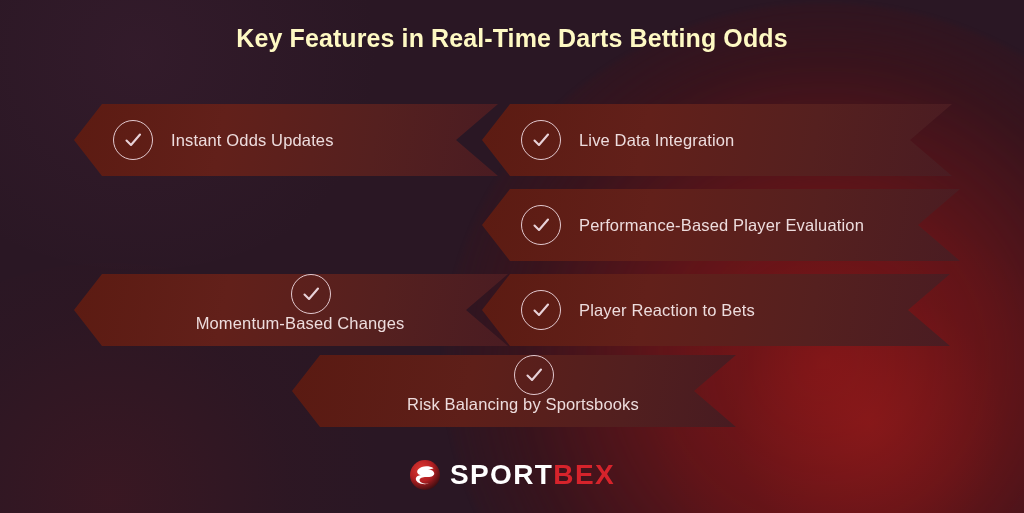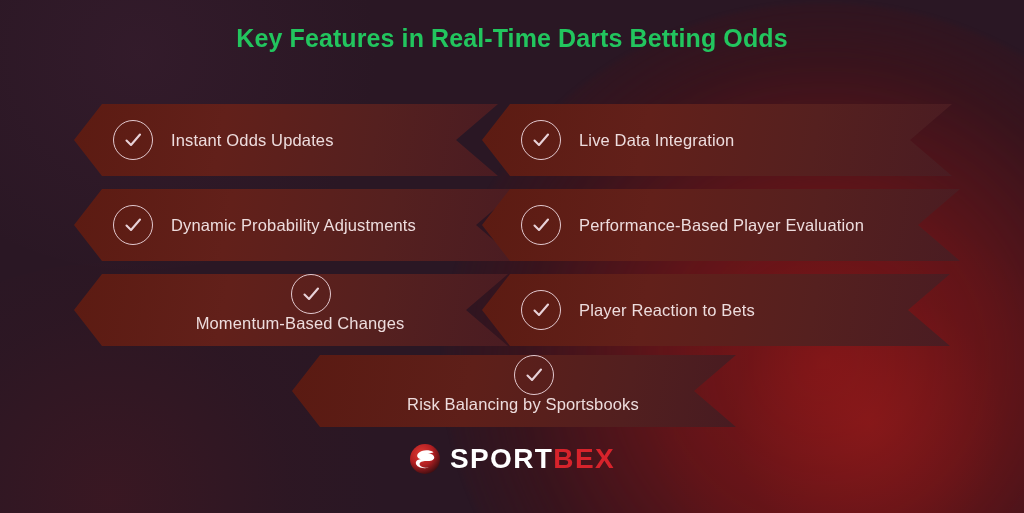--- a/index.html
+++ b/index.html
@@ -71,21 +71,21 @@
                 rgba(42, 23, 36, 0.0) 70%);
   }
 
   
   .title {
     position: absolute;
     top: 24px;
     left: 0;
     width: 1024px;
     text-align: center;
-    color: #22c55e;
+    color: #fef9c3;
     font-size: 25px;
     font-weight: bold;
     letter-spacing: 0.1px;
   }
 
   
   .banner {
     position: absolute;
     display: flex;
     align-items: center;
@@ -134,21 +134,21 @@
   .r2l { left: 74px;  top: 189px; width: 444px; }
   .r2r { left: 482px; top: 189px; width: 478px; align-items: center; }
   .r3l { left: 74px;  top: 274px; width: 434px; flex-direction: column; }
   .r3r { left: 482px; top: 274px; width: 468px; }
   .r4c { left: 292px; top: 355px; width: 444px; }
 
   
   .logo {
     position: absolute;
     left: 0;
-    bottom: 38px;
+    bottom: 22px;
     width: 1024px;
     display: flex;
     align-items: center;
     justify-content: center;
     gap: 9px;
   }
   .logo-mark { display: block; }
   .logo-text {
     font-size: 28px;
     font-weight: bold;
@@ -182,28 +182,20 @@
 
   <div class="banner r1r">
     <span class="check">
       <svg width="22" height="22" viewBox="0 0 22 22" aria-hidden="true">
         <polyline points="4.5,11.5 9,16 18,5.5" fill="none" stroke="#e8d2d8" stroke-width="2.1" stroke-linecap="round" stroke-linejoin="round"></polyline>
       </svg>
     </span>
     <span class="banner-label">Live Data Integration</span>
   </div>
 
-  <div class="banner r2l">
-    <span class="check">
-      <svg width="22" height="22" viewBox="0 0 22 22" aria-hidden="true">
-        <polyline points="4.5,11.5 9,16 18,5.5" fill="none" stroke="#e8d2d8" stroke-width="2.1" stroke-linecap="round" stroke-linejoin="round"></polyline>
-      </svg>
-    </span>
-    <span class="banner-label">Dynamic Probability Adjustments</span>
-  </div>
 
   <div class="banner r2r">
     <span class="check">
       <svg width="22" height="22" viewBox="0 0 22 22" aria-hidden="true">
         <polyline points="4.5,11.5 9,16 18,5.5" fill="none" stroke="#e8d2d8" stroke-width="2.1" stroke-linecap="round" stroke-linejoin="round"></polyline>
       </svg>
     </span>
     <span class="banner-label">Performance-Based Player Evaluation</span>
   </div>
 

